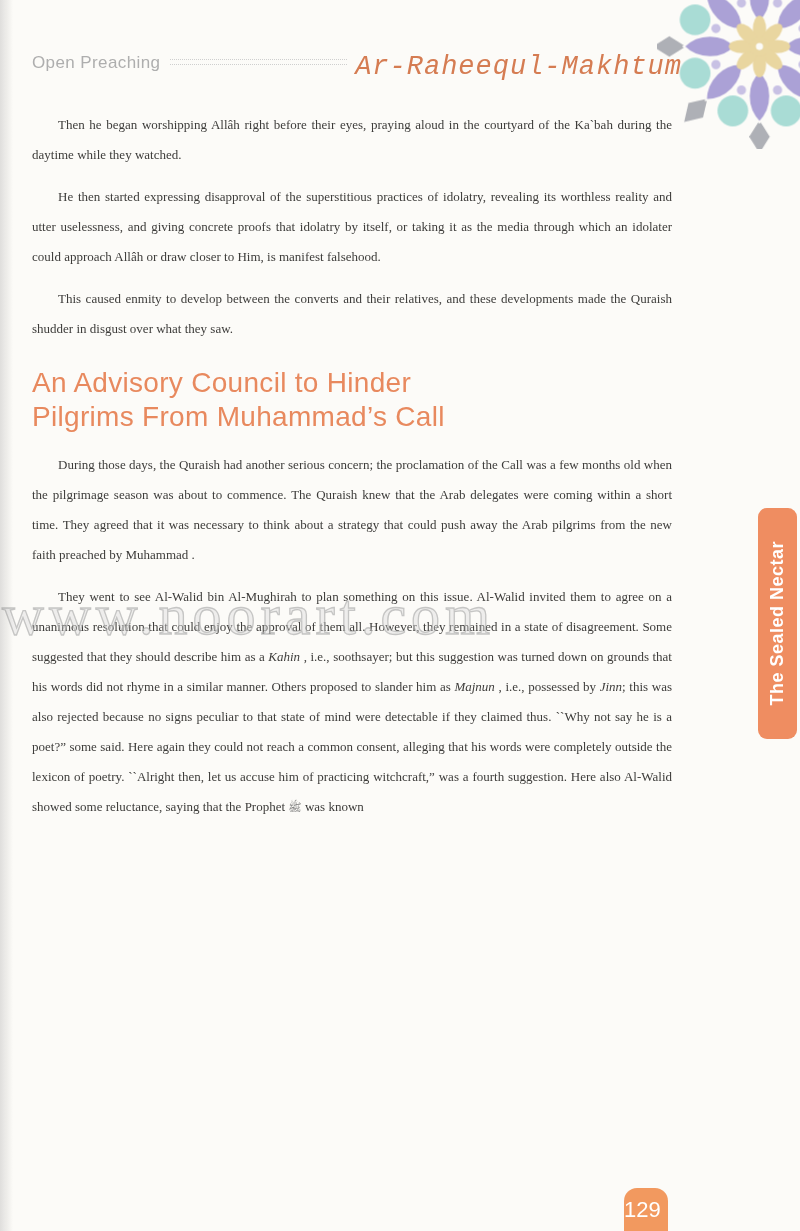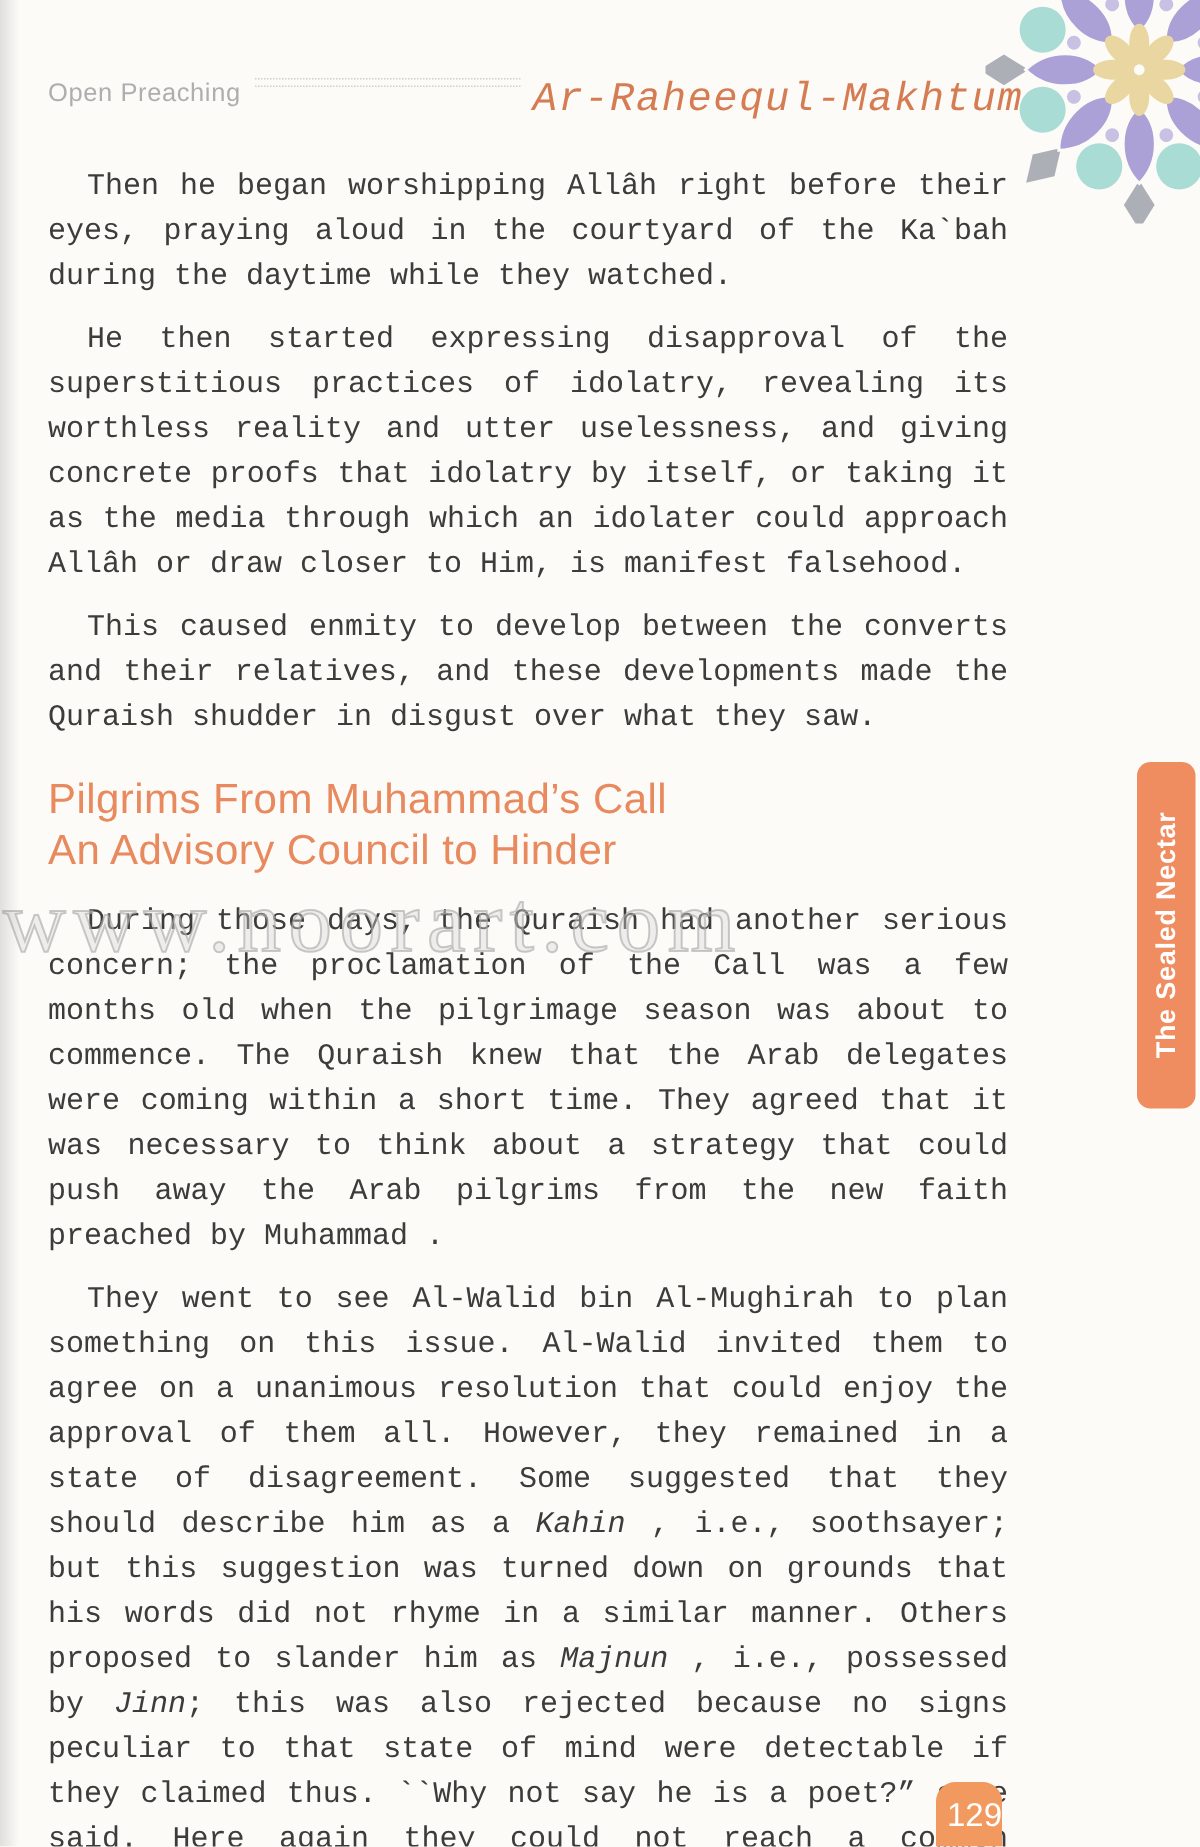--- a/index.html
+++ b/index.html
@@ -14,21 +14,21 @@
 
   .edge-shade-left {
     position: absolute; left: 0; top: 0; bottom: 0; width: 13px;
     background: linear-gradient(90deg, rgba(110,110,110,0.20), rgba(110,110,110,0));
     z-index: 8; pointer-events: none;
   }
 
   
   .page-header {
     position: absolute; top: 52px; left: 32px; width: 650px;
-    display: flex; align-items: flex-start; z-index: 2;
+    display: flex; align-items: center; z-index: 2;
   }
   .section-title {
     font-family: "Liberation Sans", sans-serif;
     font-size: 17px; color: #aeaeae; letter-spacing: 0.4px;
     padding-bottom: 9px; white-space: nowrap;
   }
   .header-rule {
     flex: 1; height: 4px; margin: 0 8px 10px 10px;
     border-top: 1px dotted #cfcfcf;
     border-bottom: 1px dotted #cfcfcf;
@@ -43,24 +43,23 @@
   .ornament-wrap {
     position: absolute; top: -56px; right: -62px;
     width: 205px; height: 205px; z-index: 1; pointer-events: none;
   }
 
   
   .content {
     position: absolute; top: 110px; left: 32px; width: 640px; z-index: 2;
   }
   .content p {
-    font-size: 20px; line-height: 30px; color: #3d3c3a;
+    font-size: 13px; line-height: 30px; color: #3d3c3a;
     text-align: justify; text-indent: 26px;
     margin: 0 0 12px 0;
-    font-family: Liberation Mono, monospace;
   }
   .content p .ital { font-style: italic; }
   .content p .pbuh-symbol { font-size: 0.85em; color: #6a6a6a; }
   .section-heading {
     font-family: "Liberation Sans", sans-serif; font-weight: 400;
     color: #e8895e; font-size: 28px; line-height: 34px;
     letter-spacing: 0.3px; margin: 22px 0 16px 0;
   }
   .section-heading span { display: block; }
 
@@ -87,21 +86,21 @@
     font-family: "Liberation Sans", sans-serif;
     font-size: 18px; font-weight: 700; color: #ffffff;
     letter-spacing: 0.5px; white-space: nowrap;
   }
 
   
   .page-badge {
     position: absolute; left: 624px; top: 1188px;
     width: 44px; height: 43px;
     background: #f2995f; border-radius: 13px 13px 0 0;
-    display: flex; align-items: center; justify-content: flex-end;
+    display: flex; align-items: center; justify-content: flex-start;
     z-index: 4;
   }
   .page-badge-number {
     font-family: "Liberation Sans", sans-serif;
     font-size: 22px; color: #ffffff;
   }
 </style>
 </head>
 <body>
 
@@ -178,22 +177,22 @@
     <span class="header-rule"></span>
     <span class="book-title">Ar-Raheequl-Makhtum</span>
   </div>
 
   <div class="content">
     <p>Then he began worshipping Allâh right before their eyes, praying aloud in the courtyard of the Ka`bah during the daytime while they watched.</p>
     <p>He then started expressing disapproval of the superstitious practices of idolatry, revealing its worthless reality and utter uselessness, and giving concrete proofs that idolatry by itself, or taking it as the media through which an idolater could approach Allâh or draw closer to Him, is manifest falsehood.</p>
     <p>This caused enmity to develop between the converts and their relatives, and these developments made the Quraish shudder in disgust over what they saw.</p>
 
     <h2 class="section-heading">
+      <span>An Advisory Council to Hinder</span>
       <span>Pilgrims From Muhammad’s Call</span>
-      <span>An Advisory Council to Hinder</span>
     </h2>
 
     <p>During those days, the Quraish had another serious concern; the proclamation of the Call was a few months old when the pilgrimage season was about to commence. The Quraish knew that the Arab delegates were coming within a short time. They agreed that it was necessary to think about a strategy that could push away the Arab pilgrims from the new faith preached by Muhammad .</p>
 
     <p><span>They went to see Al-Walid bin Al-Mughirah to plan something on this issue. Al-Walid invited them to agree on a unanimous resolution that could enjoy the approval of them all. However, they remained in a state of disagreement. Some suggested that they should describe him as a </span><span class="ital">Kahin</span><span> , i.e., soothsayer; but this suggestion was turned down on grounds that his words did not rhyme in a similar manner. Others proposed to slander him as </span><span class="ital">Majnun</span><span> , i.e., possessed by </span><span class="ital">Jinn</span><span>; this was also rejected because no signs peculiar to that state of mind were detectable if they claimed thus. ``Why not say he is a poet?” some said. Here again they could not reach a common consent, alleging that his words were completely outside the lexicon of poetry. ``Alright then, let us accuse him of practicing witchcraft,” was a fourth suggestion. Here also Al-Walid showed some reluctance, saying that the Prophet </span><span class="pbuh-symbol">ﷺ</span><span> was known</span></p>
   </div>
 
   <div class="watermark">www.noorart.com</div>
 
   <div class="side-tab">

